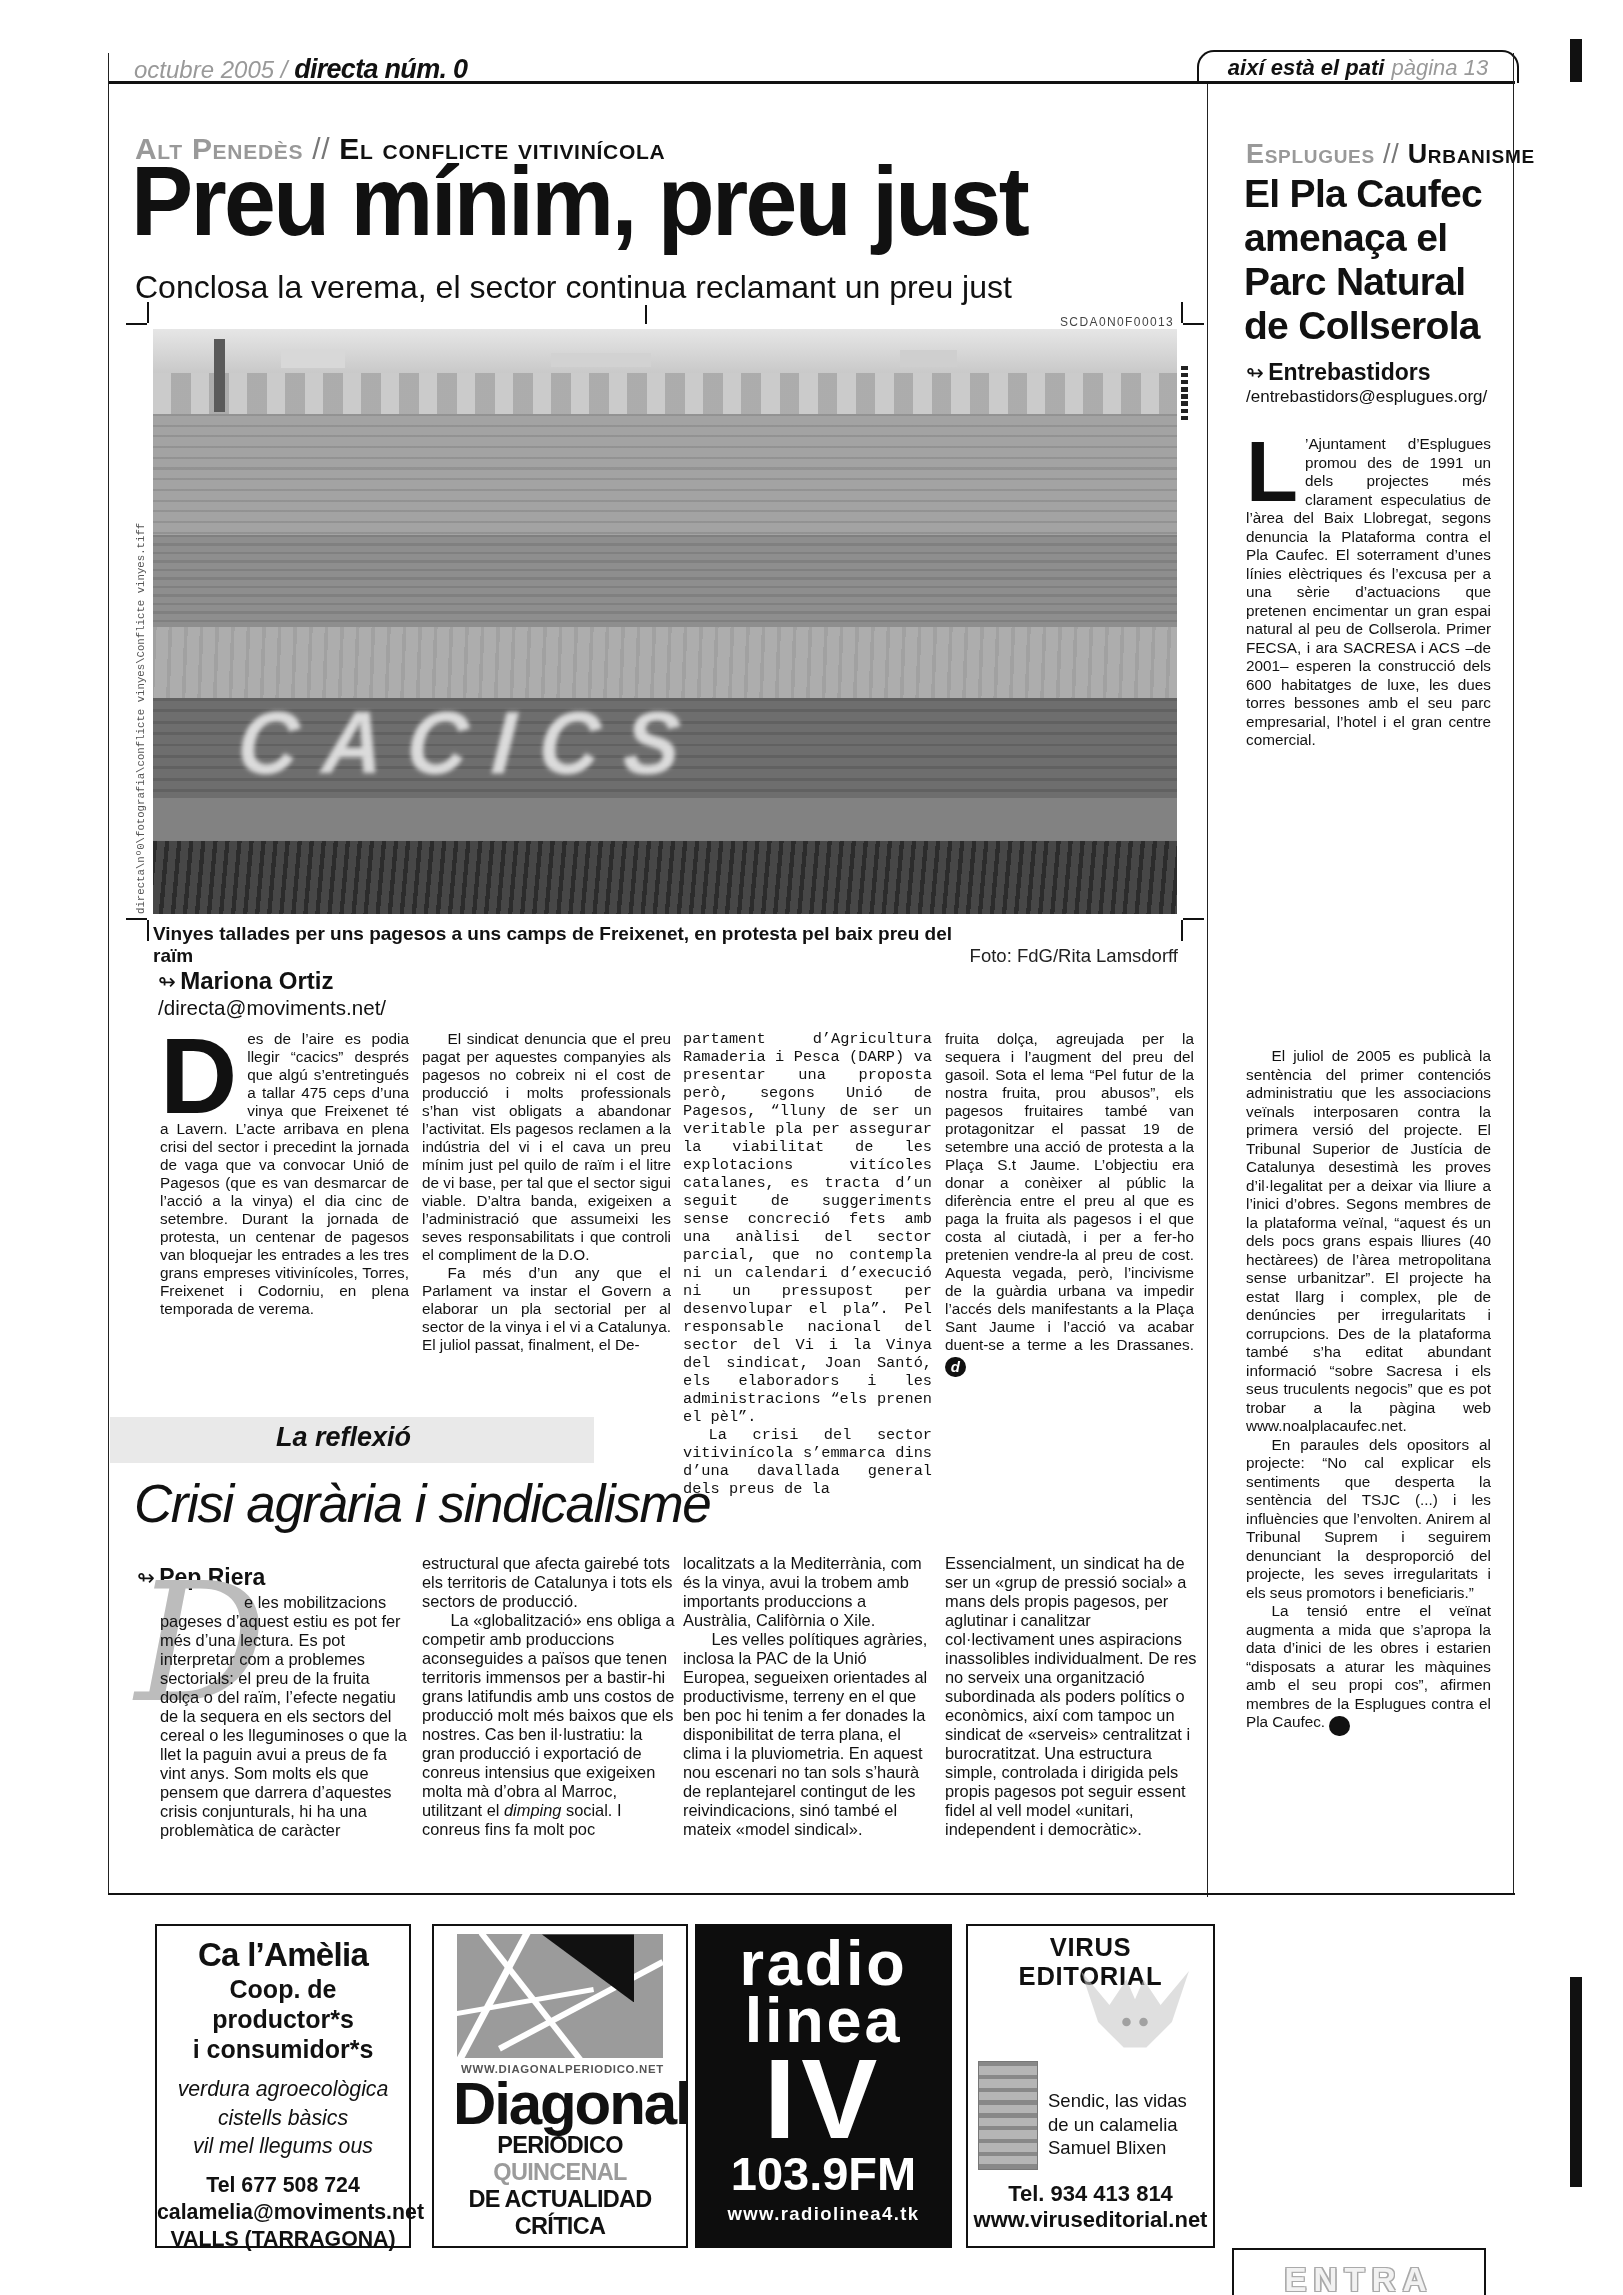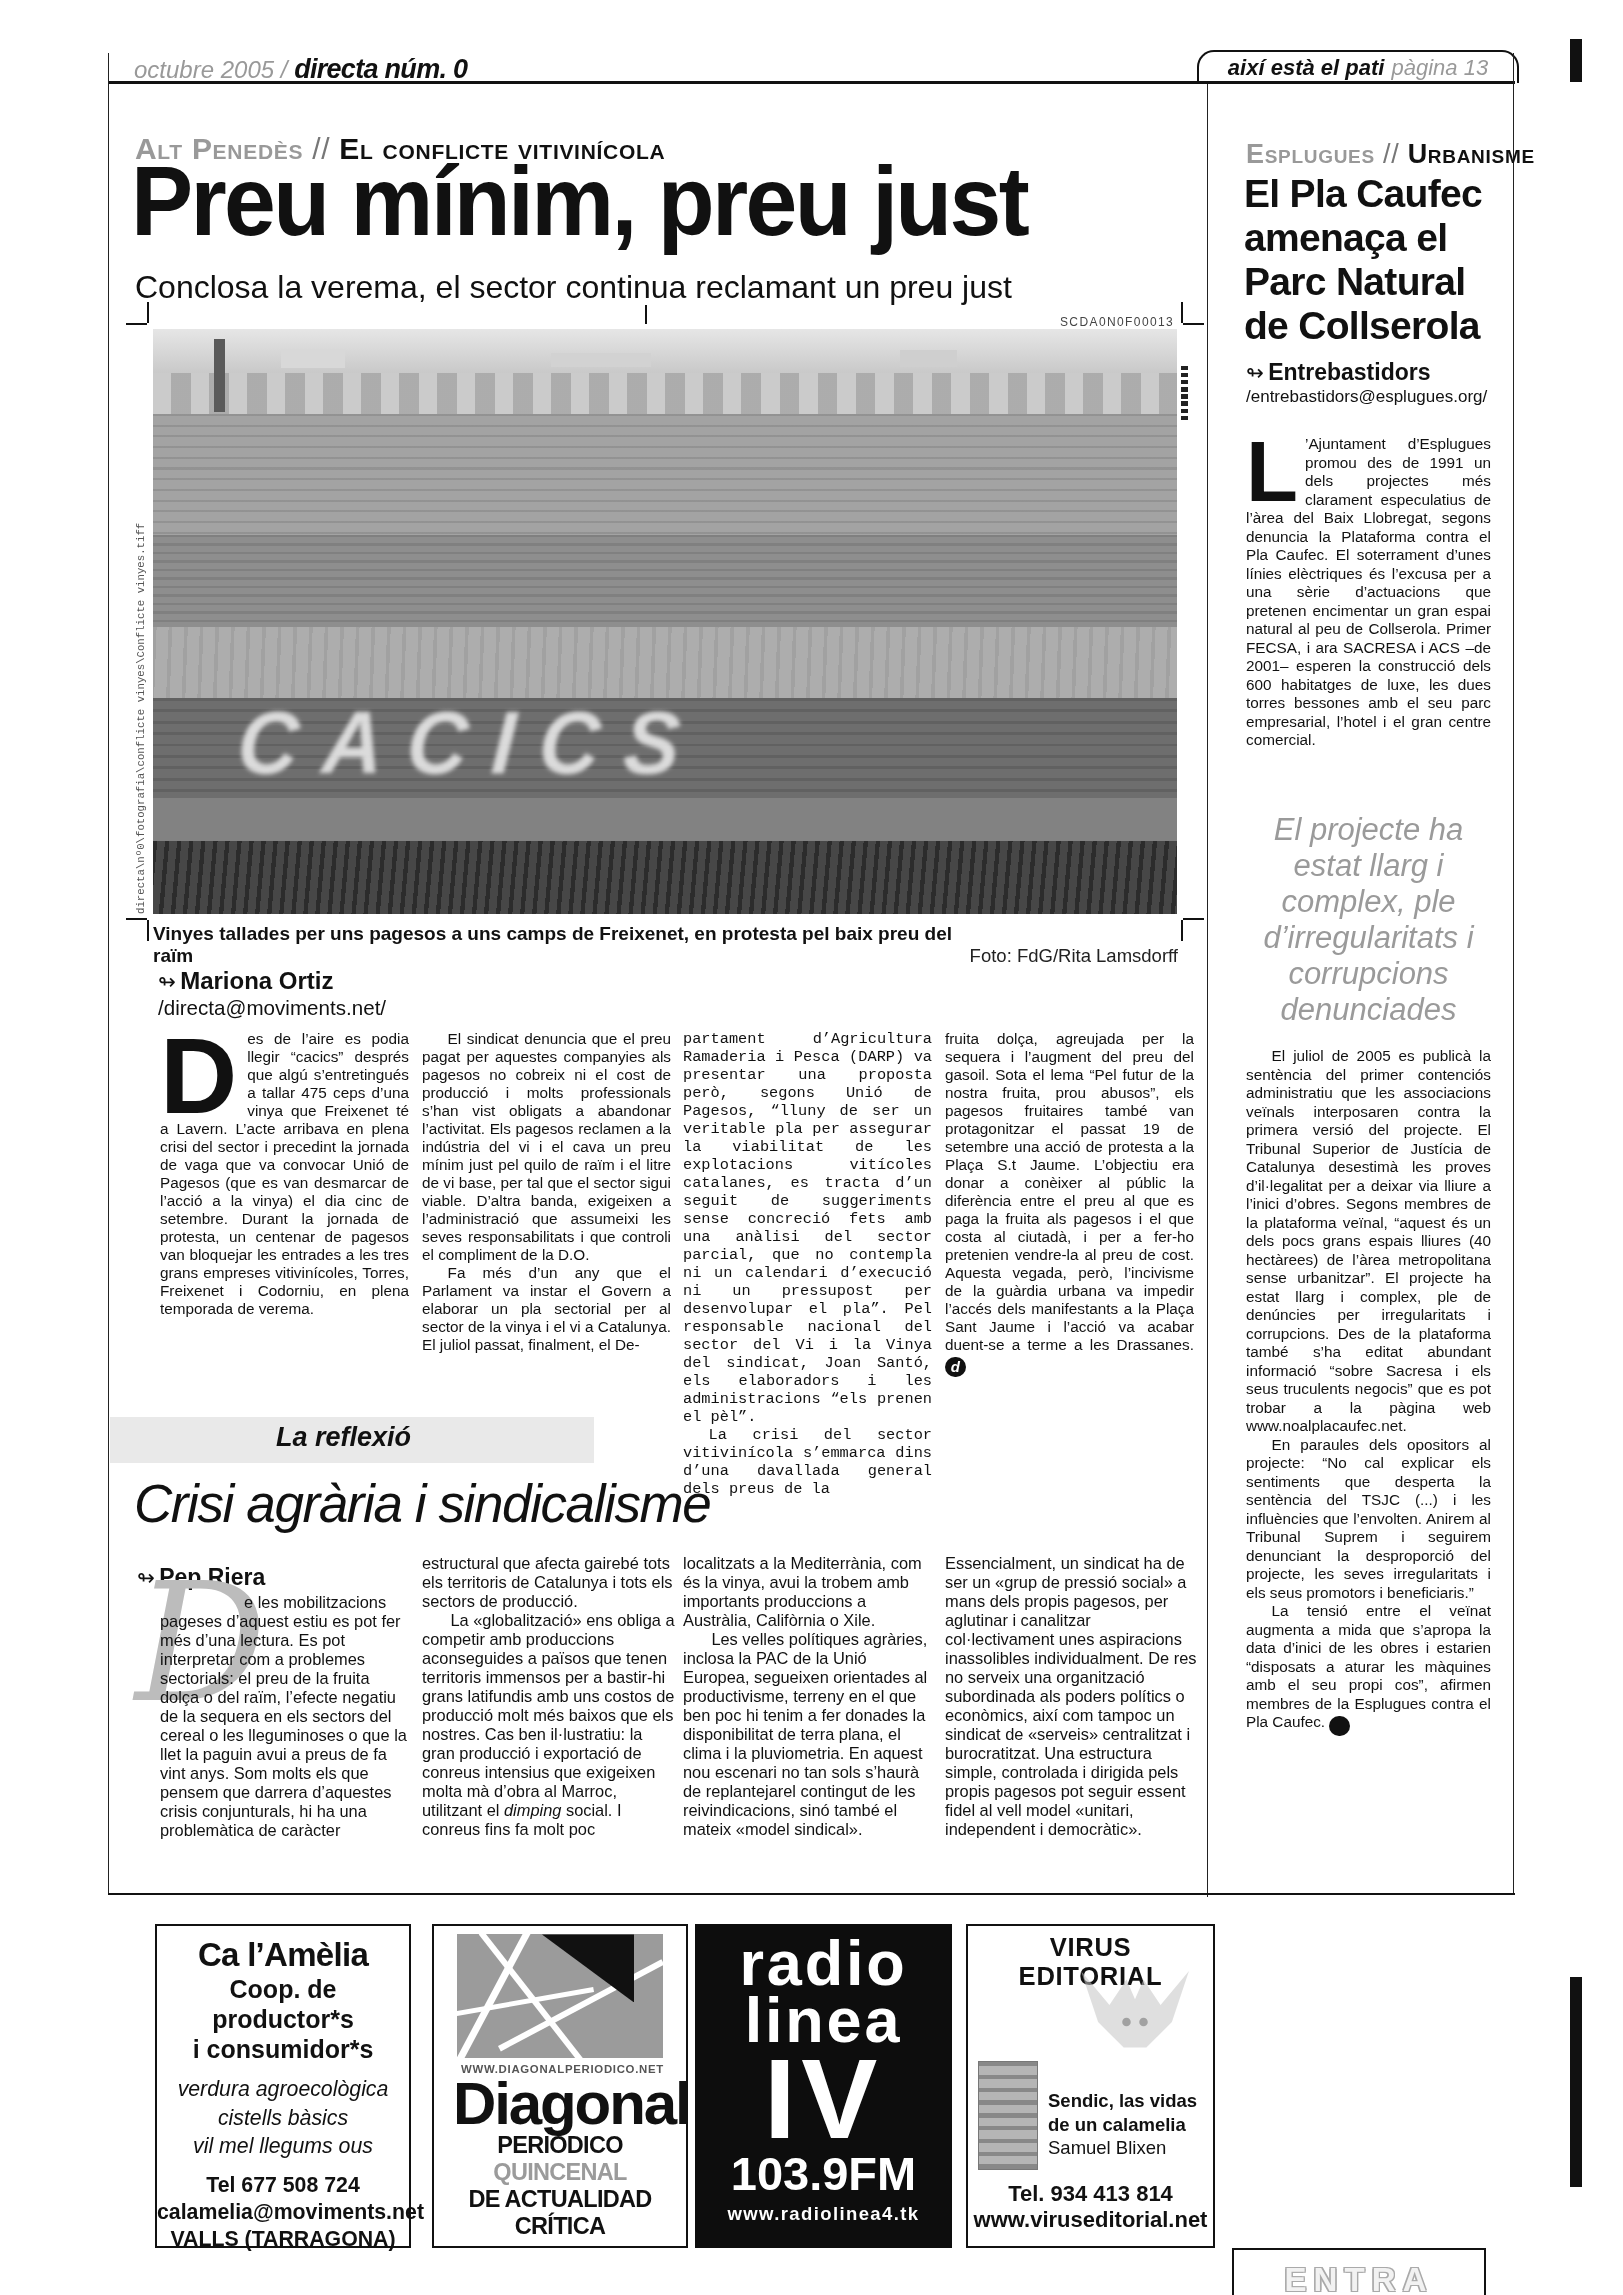--- a/index.html
+++ b/index.html
@@ -143,21 +143,21 @@
   .ad-radio .r4{font-size:47px;font-weight:900;line-height:50px;}
   .ad-radio .r5{font-size:18.5px;font-weight:bold;letter-spacing:1.4px;margin-top:4.3px;}
 
   .ad-virus{left:966px;width:249px;padding:7.1px 10px;position:relative;}
   .ad-virus .t{font-size:25.6px;font-weight:800;letter-spacing:0.7px;text-align:center;}
   .bat{position:absolute;right:7.1px;top:39px;opacity:.55;}
   .bookrow{position:absolute;left:10px;top:135px;display:flex;gap:10px;}
   .bookcover{width:58px;height:107px;background:#b5b5b5;border:0.7px solid #777;
       background-image:repeating-linear-gradient(180deg, rgba(0,0,0,.25) 0 4.3px, transparent 4.3px 12.8px);}
   .booktxt{font-size:18.5px;line-height:23.5px;padding-top:28.4px;}
-  .booktxt .bt{font-weight:700;}
+  .booktxt .bt{font-weight:400;}
   .v-bottom{position:absolute;left:0;right:0;bottom:12.8px;text-align:center;font-weight:800;}
   .v-bottom .tel{font-size:22px;}
   .v-bottom .url{font-size:22px;}
 
   .ad-terra{left:1232px;width:254px;text-align:center;padding-top:11.4px;position:relative;overflow:hidden;}
   .t-entra{font-size:33px;font-weight:900;letter-spacing:7.1px;color:#f2f2f2;
       text-shadow:1.4px 1.4px 0 #aaa,-1.4px -1.4px 0 #aaa,1.4px -1.4px 0 #aaa,-1.4px 1.4px 0 #aaa;}
 </style>
 </head>
 <body>
@@ -265,21 +265,20 @@
   <div class="abs side-headline">El Pla Caufec amenaça el Parc Natural de Collserola</div>
   <div class="abs byline side-byline">
     <div>
       <span class="bicon">↬</span><span class="bname">Entrebastidors</span>
     </div>
     <div class="bmail">/entrebastidors@esplugues.org/</div>
   </div>
   <div class="abs sidecol side-p1">
     <p><span class="side-drop">L</span><span>’Ajuntament d’Esplugues promou des de 1991 un dels projectes més clarament especulatius de l’àrea del Baix Llobregat, segons denuncia la Plataforma contra el Pla Caufec. El soterrament d’unes línies elèctriques és l’excusa per a una  sèrie d’actuacions que pretenen encimentar un gran espai natural al peu de Collserola. Primer FECSA, i ara SACRESA i ACS –de 2001– esperen la construcció dels 600 habitatges de luxe, les dues torres bessones amb el seu parc empresarial, l’hotel i el  gran centre comercial.</span></p>
   </div>
-  <div class="abs pullquote">El projecte ha estat llarg i complex, ple d’irregularitats i corrupcions denunciades</div>
   <div class="abs sidecol side-rest">
     <p class="ind">El juliol de 2005 es publicà la sentència del primer contenciós administratiu que les associacions veïnals interposaren contra la primera versió del projecte. El Tribunal Superior de Justícia de Catalunya desestimà les proves d’il·legalitat per a deixar via lliure a l’inici d’obres. Segons membres de la plataforma veïnal, “aquest és un dels pocs grans espais lliures (40 hectàrees) de l’àrea metropolitana sense urbanitzar”. El projecte ha estat llarg i complex, ple de denúncies per irregularitats i corrupcions. Des de la plataforma també s’ha editat abundant informació “sobre Sacresa i els seus truculents negocis” que es pot trobar a la pàgina web www.noalplacaufec.net.</p>
     <p class="ind">En paraules dels opositors al projecte: “No cal explicar els sentiments que desperta la sentència del TSJC (...) i les influències que l’envolten. Anirem al Tribunal Suprem i seguirem denunciant la desproporció del projecte, les seves irregularitats i els seus promotors i beneficiaris.”</p>
     <p class="ind"><span>La tensió entre el veïnat augmenta a mida que s’apropa la data d’inici de les obres i estarien “disposats a aturar les màquines amb el seu propi cos”, afirmen membres de la Esplugues contra el Pla Caufec.</span>
       <span class="endmark">d</span></p>
   </div>
 
   <div class="abs refl-band"></div>
   <div class="abs refl-label">La reflexió</div>
   <div class="abs refl-headline">Crisi agrària i sindicalisme</div>

